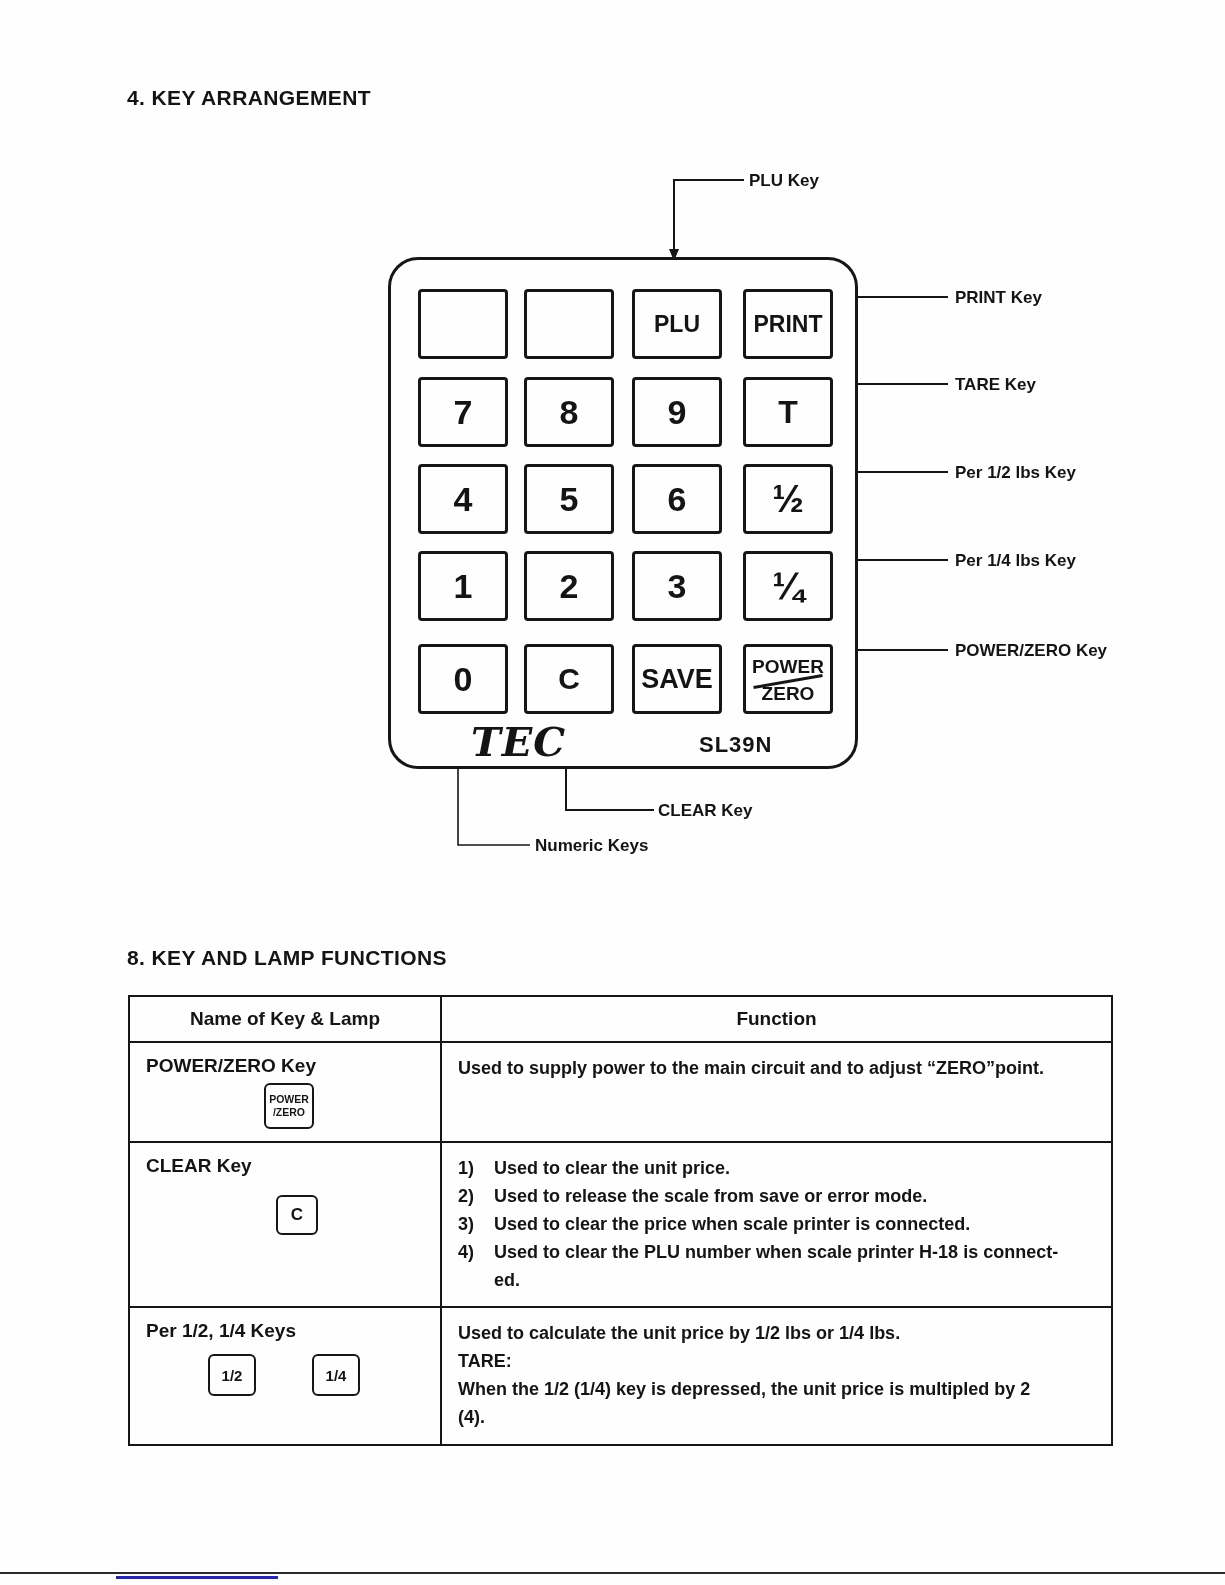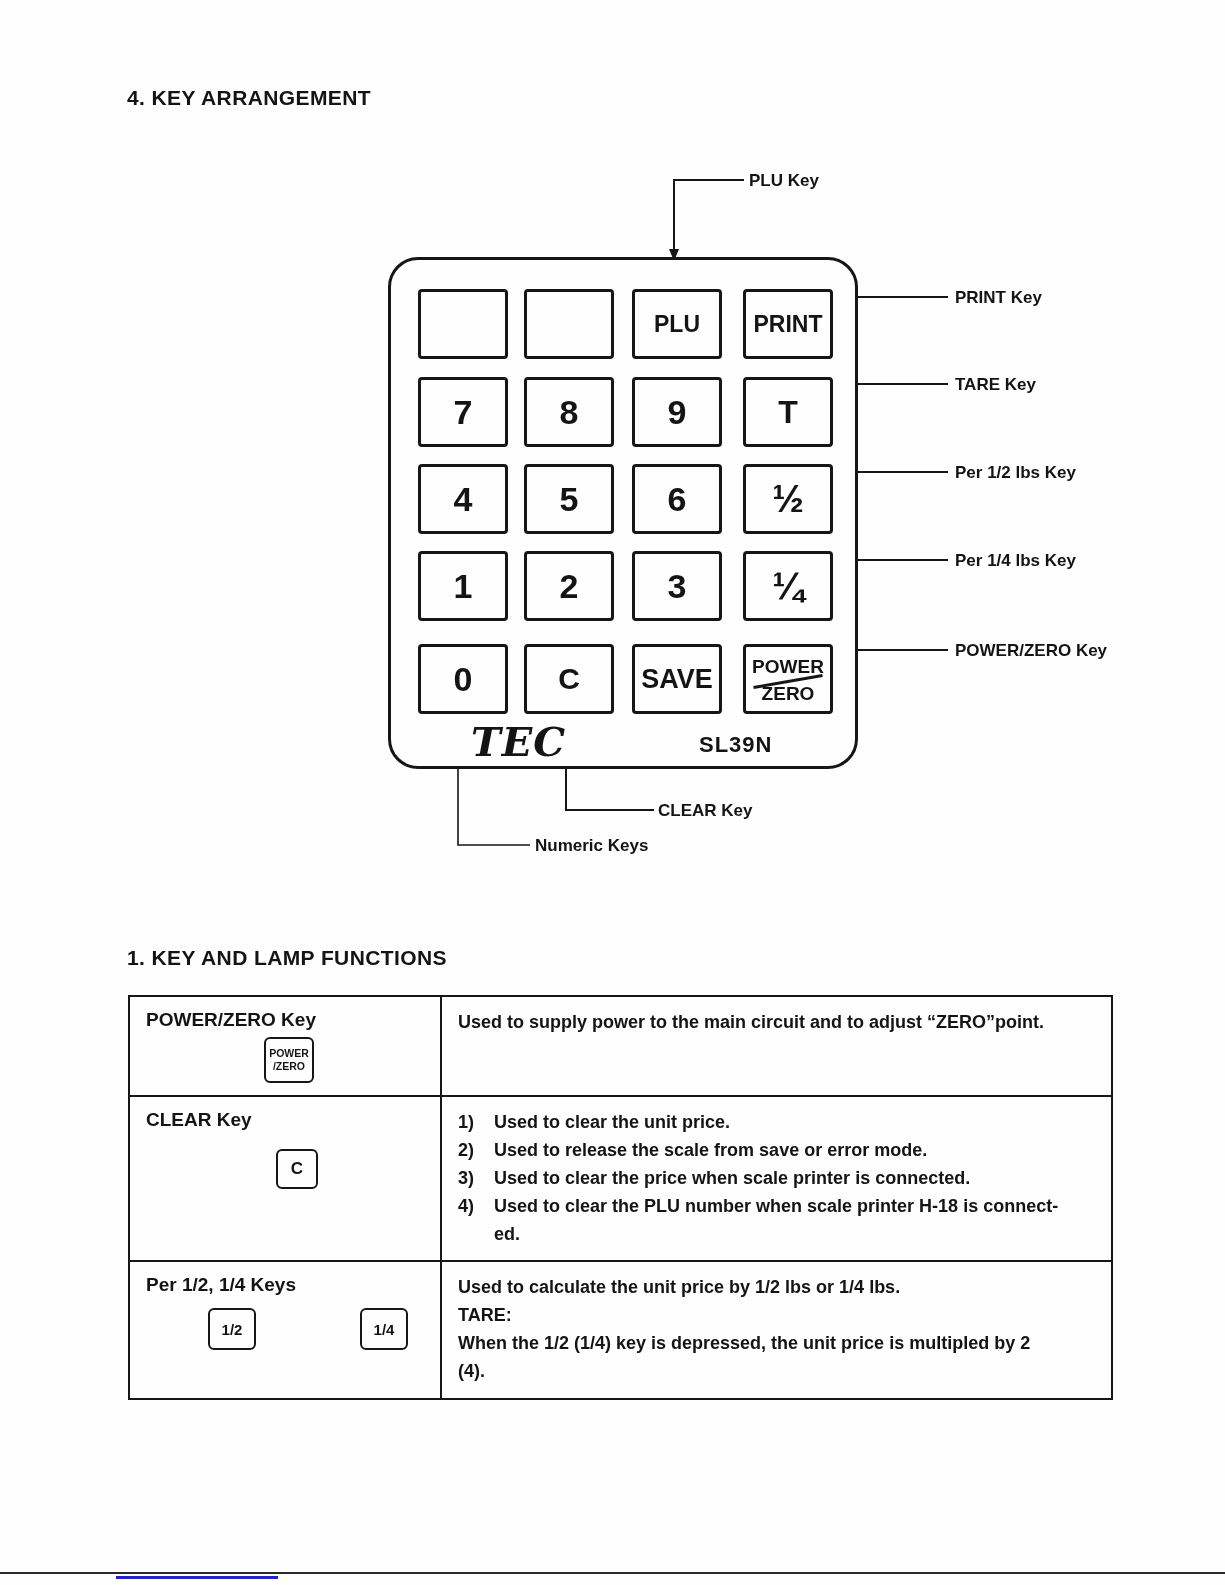--- a/index.html
+++ b/index.html
@@ -30,21 +30,21 @@
   .functab th { font-size:19px; font-weight:700; text-align:center; padding:11px 0; }
   .functab td { padding:12px 16px; }
   .rowname { font-size:19px; font-weight:700; }
   .fn { font-size:18px; font-weight:700; line-height:1.55; }
   .keyicon { border:2.5px solid #161616; border-radius:6px; display:flex; flex-direction:column;
              align-items:center; justify-content:center; font-weight:700; background:#fefefe; }
   .pzicon  { width:50px; height:46px; font-size:10.5px; line-height:1.25; margin:6px 0 0 118px; }
   .saveicon{ width:48px; height:40px; font-size:11px; margin:12px 0 0 124px; }
   .cicon   { width:42px; height:40px; font-size:17px; margin:18px 0 0 130px; }
   .smallkey{ width:48px; height:42px; font-size:15px; }
-  .halficons { display:flex; gap:104px; margin:12px 0 0 62px; }
+  .halficons { display:flex; gap:56px; margin:12px 0 0 62px; }
   .li { display:flex; }
   .ln { flex:none; width:36px; }
   .pre, .lt { white-space:pre-wrap; }
 
   .bottom-rule { position:absolute; left:0; top:1572px; width:1225px; height:2px; background:#2a2a2a; }
   .bottom-blue { position:absolute; left:116px; top:1576px; width:162px; height:3px; background:#2222c8; }
 </style>
 </head>
 <body>
 
@@ -114,28 +114,32 @@
 
   <div class="callout" style="left:749px; top:171px;">PLU Key</div>
   <div class="callout" style="left:955px; top:288px;">PRINT Key</div>
   <div class="callout" style="left:955px; top:375px;">TARE Key</div>
   <div class="callout" style="left:955px; top:463px;">Per 1/2 lbs Key</div>
   <div class="callout" style="left:955px; top:551px;">Per 1/4 lbs Key</div>
   <div class="callout" style="left:955px; top:641px;">POWER/ZERO Key</div>
   <div class="callout" style="left:658px; top:801px;">CLEAR Key</div>
   <div class="callout" style="left:535px; top:836px;">Numeric Keys</div>
 
-  <div class="sec-title" style="left:127px; top:946px;">1. KEY AND LAMP FUNCTIONS</div>
+  <div class="sec-title" style="left:127px; top:946px;">8. KEY AND LAMP FUNCTIONS</div>
 
   <table class="functab">
     <colgroup>
         <col style="width:312px">
         <col>
       </colgroup>
     <tbody>
+        <tr>
+      <th>Name of Key &amp; Lamp</th>
+      <th>Function</th>
+    </tr>
 
     <tr>
       <td style="height:98px;">
         <div class="rowname">POWER/ZERO Key</div>
         <div class="keyicon pzicon">
           <span>POWER</span>
           <span>/ZERO</span>
         </div>
       </td>
       <td class="fn">

